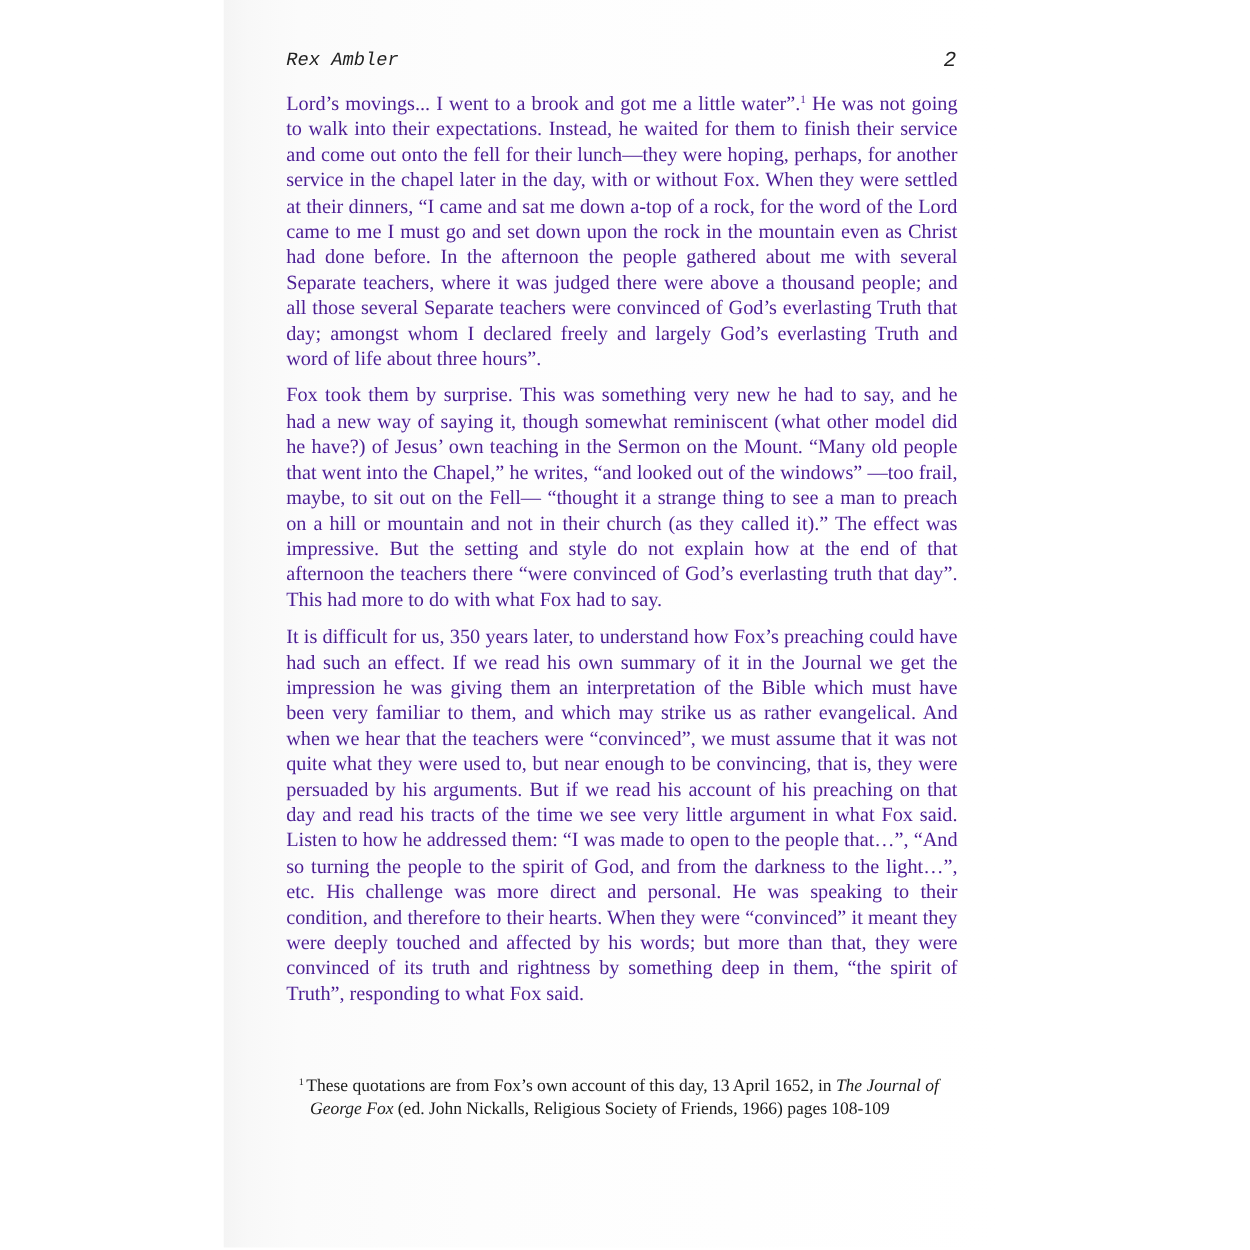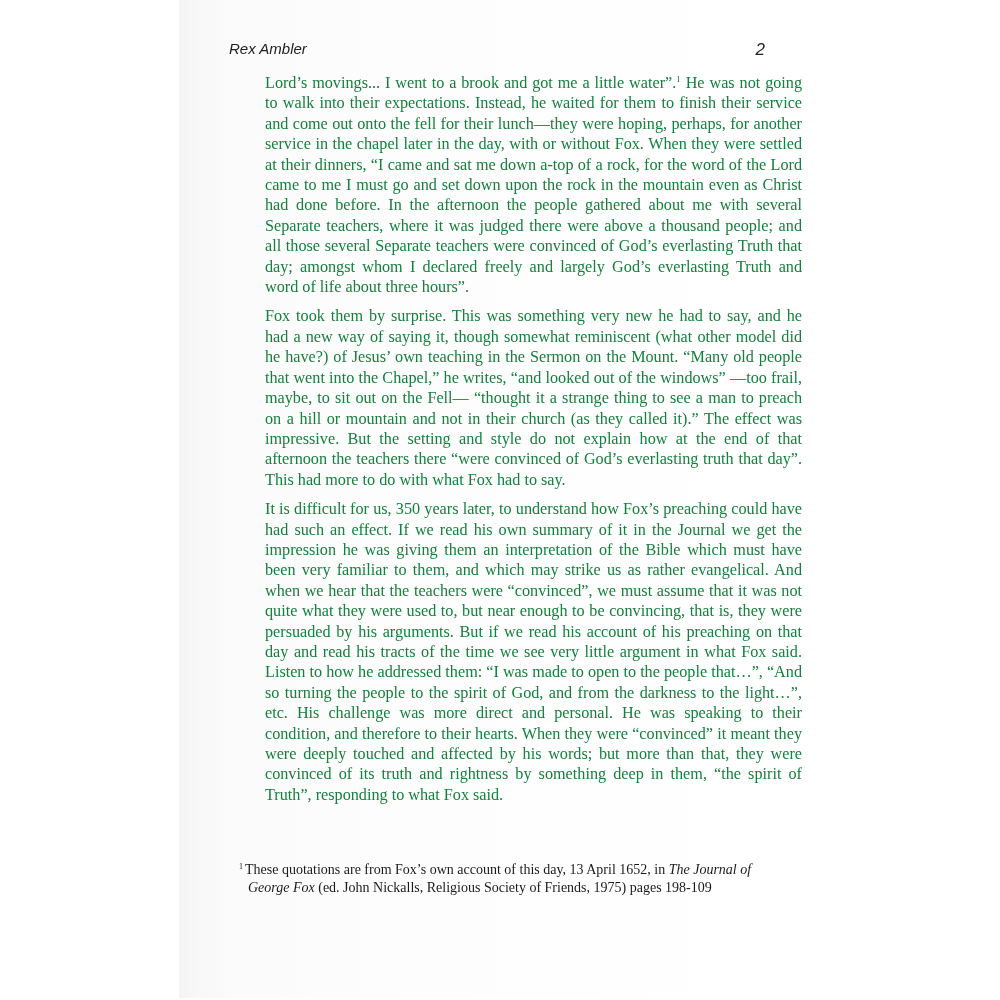--- a/index.html
+++ b/index.html
@@ -13,37 +13,36 @@
       position: absolute;
       left: 179px; top: 0;
       width: 640px; height: 998px;
       background: linear-gradient(to right, #f4f4f4 0px, #f8f8f8 20px, #fbfbfb 60px, #fdfdfd 200px, #ffffff 620px);
     }
     .running-head {
       position: absolute;
       left: 229px; top: 40px;
       width: 536px;
       height: 22px;
-      font-family: Liberation Sans, sans-serif;
+      font-family: Liberation Mono, monospace;
       font-style: italic;
       font-size: 15px;
       color: #222;
     }
     .running-head .author { position: absolute; left: 0; top: 0; }
     .running-head .page-num { position: absolute; right: 0; top: 0; font-size: 17px; }
     .body-text {
       position: absolute;
       left: 229px; top: 73px;
       width: 537px;
       font-family: "Liberation Serif", serif;
       font-size: 16.2px;
       line-height: 20.4px;
-      color: #15803d;
+      color: #4c1d95;
       text-align: justify;
-      margin-left: 36px;
     }
     .body-text p { margin: 0 0 9px 0; }
     sup { font-size: 9px; line-height: 0; vertical-align: 6px; }
     .footnote {
       position: absolute;
       left: 239px; top: 861px;
       width: 520px;
       font-family: "Liberation Serif", serif;
       font-size: 14px;
       line-height: 18px;
@@ -63,13 +62,13 @@
   <span class="author">Rex Ambler</span>
   <span class="page-num">2</span>
 </div>
 
 <div class="body-text">
   <p><span>Lord’s movings... I went to a brook and got me a little water”.</span><sup>1</sup><span> He was not going to walk into their expectations. Instead, he waited for them to finish their service and come out onto the fell for their lunch—they were hoping, perhaps, for another service in the chapel later in the day, with or without Fox. When they were settled at their dinners, “I came and sat me down a-top of a rock, for the word of the Lord came to me I must go and set down upon the rock in the mountain even as Christ had done before. In the afternoon the people gathered about me with several Separate teachers, where it was judged there were above a thousand people; and all those several Separate teachers were convinced of God’s everlasting Truth that day; amongst whom I declared freely and largely God’s everlasting Truth and word of life about three hours”.</span></p>
   <p>Fox took them by surprise. This was something very new he had to say, and he had a new way of saying it, though somewhat reminiscent (what other model did he have?) of Jesus’ own teaching in the Sermon on the Mount. “Many old people that went into the Chapel,” he writes, “and looked out of the windows” —too frail, maybe, to sit out on the Fell— “thought it a strange thing to see a man to preach on a hill or mountain and not in their church (as they called it).”  The effect was impressive. But the setting and style do not explain how at the end of that afternoon the teachers there “were convinced of God’s everlasting truth that day”. This had more to do with what Fox had to say.</p>
   <p>It is difficult for us, 350 years later, to understand how Fox’s preaching could have had such an effect. If we read his own summary of it in the Journal we get the impression he was giving them an interpretation of the Bible which must have been very familiar to them, and which may strike us as rather evangelical. And when we hear that the teachers were “convinced”, we must assume that it was not quite what they were used to, but near enough to be convincing, that is, they were persuaded by his arguments. But if we read his account of his preaching on that day and read his tracts of the time we see very little argument in what Fox said. Listen to how he addressed them: “I was made to open to the people that…”, “And so turning the people to the spirit of God, and from the darkness to the light…”, etc. His challenge was more direct and personal. He was speaking to their condition, and therefore to their hearts. When they were “convinced” it meant they were deeply touched and affected by his words; but more than that, they were convinced of its truth and rightness by something deep in them, “the spirit of Truth”, responding to what Fox said.</p>
 </div>
 
-<div class="footnote"><sup>1</sup><span>These quotations are from Fox’s own account of this day, 13 April 1652, in </span><i>The Journal of George Fox</i><span> (ed. John Nickalls, Religious Society of Friends, 1975) pages 198-109</span></div>
+<div class="footnote"><sup>1</sup><span>These quotations are from Fox’s own account of this day, 13 April 1652, in </span><i>The Journal of George Fox</i><span> (ed. John Nickalls, Religious Society of Friends, 1966) pages 108-109</span></div>
 
 </body></html>

